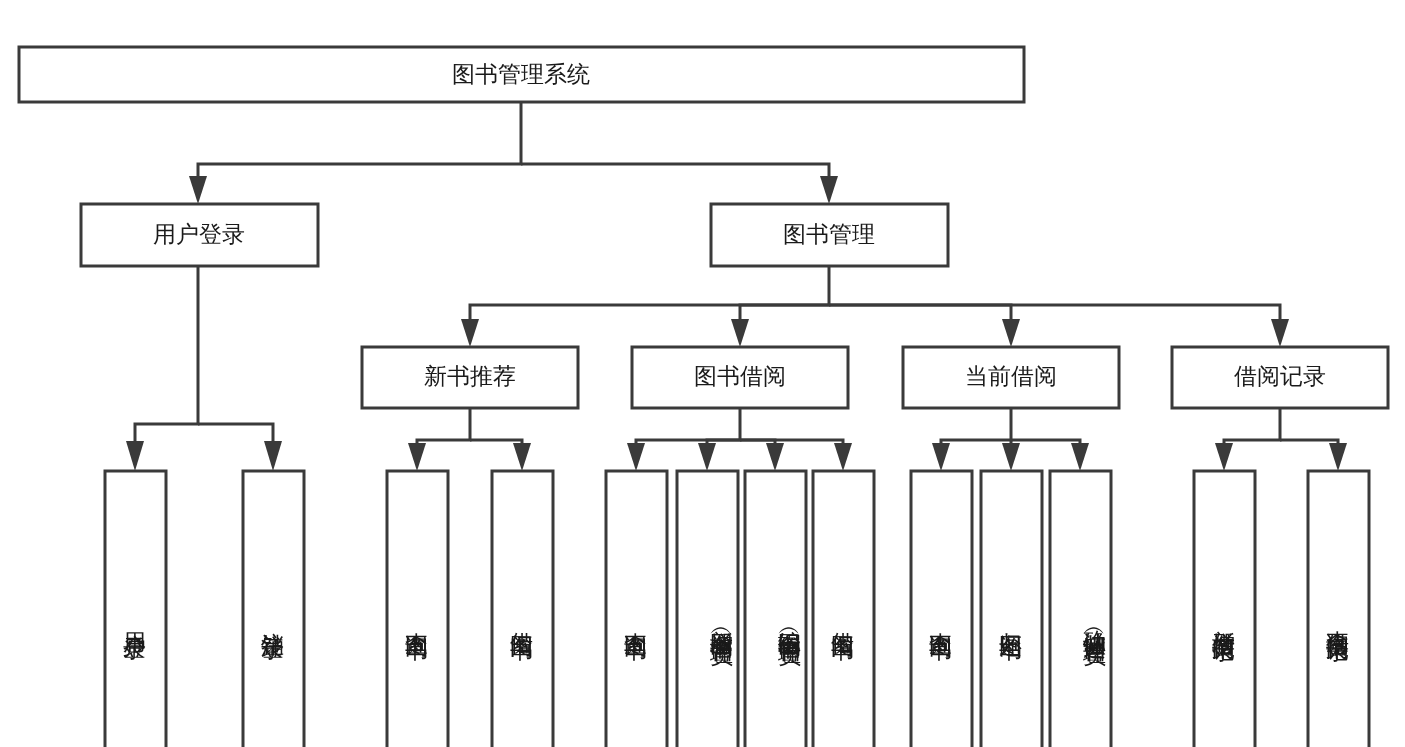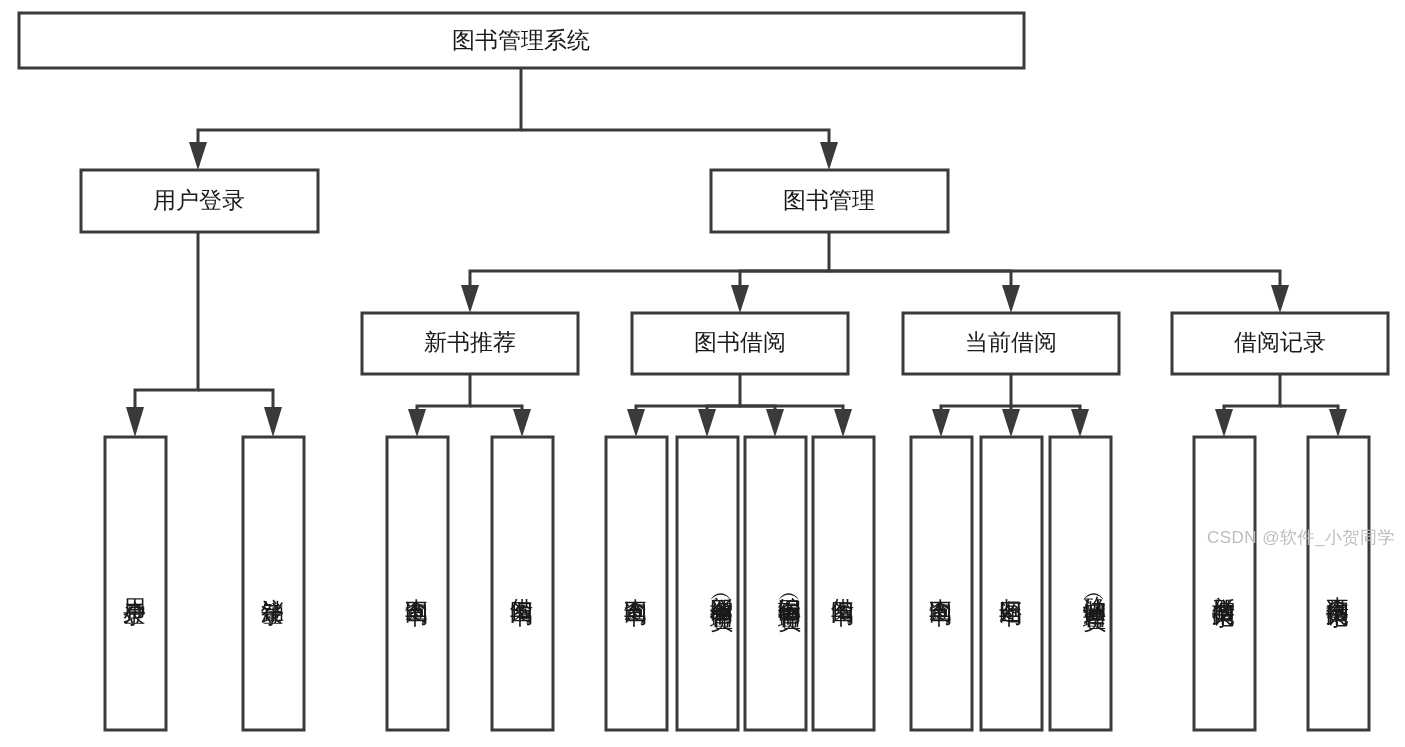--- a/index.html
+++ b/index.html
@@ -11,20 +11,21 @@
     width: 1405px;
     height: 747px;
     font-family: "Liberation Sans", "DejaVu Sans", sans-serif;
     overflow: hidden;
   }
   #diagram-root {
     position: relative;
     width: 1405px;
     height: 555px;
     background: #ffffff;
+    margin-top: 34px;
   }
   svg#flow-svg {
     position: absolute;
     left: 0;
     top: 0;
     width: 1405px;
     height: 747px;
   }
   .node-box {
     fill: #ffffff;
@@ -193,15 +194,14 @@
   <div class="leaf-label" style="left:606px; top:437px; width:61px; height:293px;">查询图书</div>
   <div class="leaf-label" style="left:677px; top:437px; width:61px; height:293px; align-items:flex-start; padding-top:6px; box-sizing:border-box;">新增图书（管理员）</div>
   <div class="leaf-label" style="left:745px; top:437px; width:61px; height:293px; align-items:flex-start; padding-top:6px; box-sizing:border-box;">编辑图书（管理员）</div>
   <div class="leaf-label" style="left:813px; top:437px; width:61px; height:293px;">借阅图书</div>
   <div class="leaf-label" style="left:911px; top:437px; width:61px; height:293px;">查询图书</div>
   <div class="leaf-label" style="left:981px; top:437px; width:61px; height:293px;">归还图书</div>
   <div class="leaf-label" style="left:1050px; top:437px; width:61px; height:293px; align-items:flex-start; padding-top:6px; box-sizing:border-box;">确认归还（管理员）</div>
   <div class="leaf-label" style="left:1194px; top:437px; width:61px; height:293px;">新增借阅记录</div>
   <div class="leaf-label" style="left:1308px; top:437px; width:61px; height:293px;">查询借阅记录</div>
 
-  <div class="watermark">CSDN @软件_小贺同学</div>
 
 </div>
 
 </body></html>

